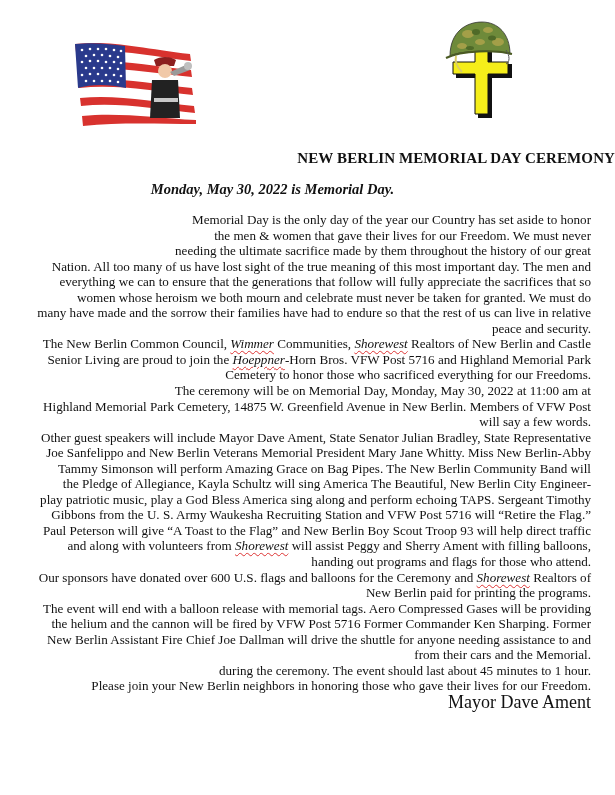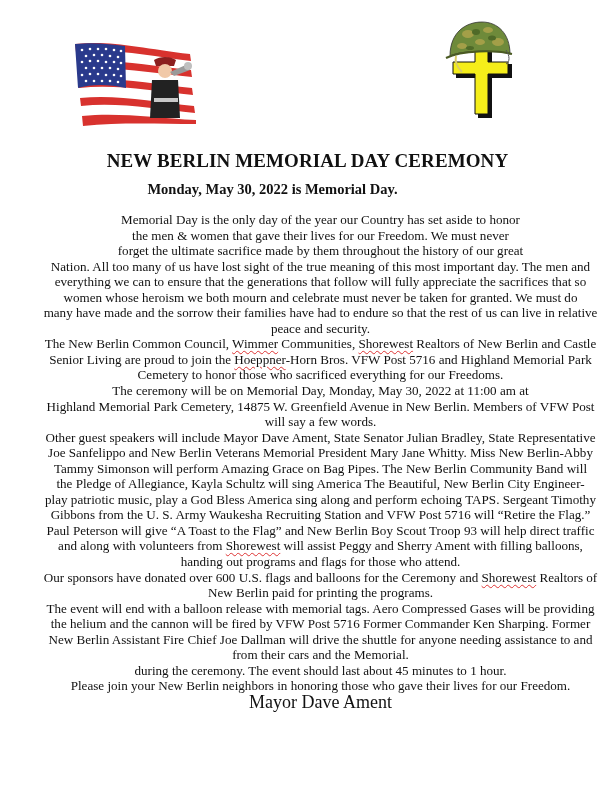--- a/index.html
+++ b/index.html
@@ -1,27 +1,27 @@
 <!DOCTYPE html>
 <html><head>
 <meta charset="utf-8">
 <style>
   html, body { margin: 0; padding: 0; background: #ffffff; }
   body { width: 615px; height: 795px; position: relative; overflow: hidden;
          font-family: "Liberation Serif", "DejaVu Serif", serif; color: #111; }
   .flag-img { position: absolute; left: 70px; top: 40px; width: 130px; height: 88px; }
   .cross-img { position: absolute; left: 440px; top: 20px; width: 85px; height: 100px; }
-  .title { position: absolute; left: 0; width: 615px; top: 150px; text-align: center;
-           font-weight: bold; font-size: 19px; letter-spacing: 0.1px; }
+  .title { position: absolute; left: 0; width: 615px; top: 150px; text-align: right;
+           font-weight: bold; font-size: 15px; letter-spacing: 0.1px; }
   .subtitle { position: absolute; left: 0; width: 545px; top: 181px; text-align: center;
-              font-weight: bold; font-size: 14.5px; }
-  .body-text { position: absolute; left: 27px; width: 587px; top: 212px; text-align: center;
+              font-weight: bold; font-size: 14.5px; font-style: italic; }
+  .body-text { position: absolute; left: 4px; width: 587px; top: 212px; text-align: right;
                font-size: 13.1px; line-height: 15.55px; }
   .line { display: block; white-space: nowrap; }
-  .sq { text-decoration: underline wavy #d33; text-decoration-thickness: 1px; text-underline-offset: 2px; }
+  .sq { text-decoration: underline wavy #d33; text-decoration-thickness: 1px; text-underline-offset: 2px; font-style: italic; }
   .signature { display: block; font-size: 18px; line-height: 17px; }
 </style>
 </head>
 <body>
 
 <svg class="flag-img" viewBox="0 0 130 88">
   <g>
     <path d="M5,4 C40,0 70,8 120,14 L126,80 C90,74 60,82 14,86 Z" fill="#ffffff"></path>
     <path d="M5,4 C40,0 70,8 120,14 L121,21 C80,16 45,8 6,12 Z" fill="#d8322e"></path>
     <path d="M7,22 C45,18 80,26 121,30 L122,37 C82,33 45,26 8,30 Z" fill="#d8322e"></path>
@@ -99,21 +99,21 @@
     <path d="M16,36 C14,44 20,50 22,52" fill="none" stroke="#d9cc6a" stroke-width="2"></path>
   </g>
 </svg>
 
 <div class="title">NEW BERLIN MEMORIAL DAY CEREMONY</div>
 <div class="subtitle">Monday, May 30, 2022 is Memorial Day.</div>
 
 <div class="body-text" id="body-text">
     <span class="line">Memorial Day is the only day of the year our Country has set aside to honor</span>
     <span class="line">the men &amp; women that gave their lives for our Freedom. We must never</span>
-    <span class="line">forget the ultimate sacrifice made by them throughout the history of our great</span>
+    <span class="line">needing the ultimate sacrifice made by them throughout the history of our great</span>
     <span class="line">Nation. All too many of us have lost sight of the true meaning of this most important day. The men and</span>
     <span class="line">everything we can to ensure that the generations that follow will fully appreciate the sacrifices that so</span>
     <span class="line">women whose heroism we both mourn and celebrate must never be taken for granted. We must do</span>
     <span class="line">many have made and the sorrow their families have had to endure so that the rest of us can live in relative</span>
     <span class="line">peace and security.</span>
     <span class="line">The New Berlin Common Council, <span class="sq">Wimmer</span> Communities, <span class="sq">Shorewest</span> Realtors of New Berlin and Castle</span>
     <span class="line">Senior Living are proud to join the <span class="sq">Hoeppner</span>-Horn Bros. VFW Post 5716 and Highland Memorial Park</span>
     <span class="line">Cemetery to honor those who sacrificed everything for our Freedoms.</span>
     <span class="line">The ceremony will be on Memorial Day, Monday, May 30, 2022 at 11:00 am at</span>
     <span class="line">Highland Memorial Park Cemetery, 14875 W. Greenfield Avenue in New Berlin. Members of VFW Post</span>

